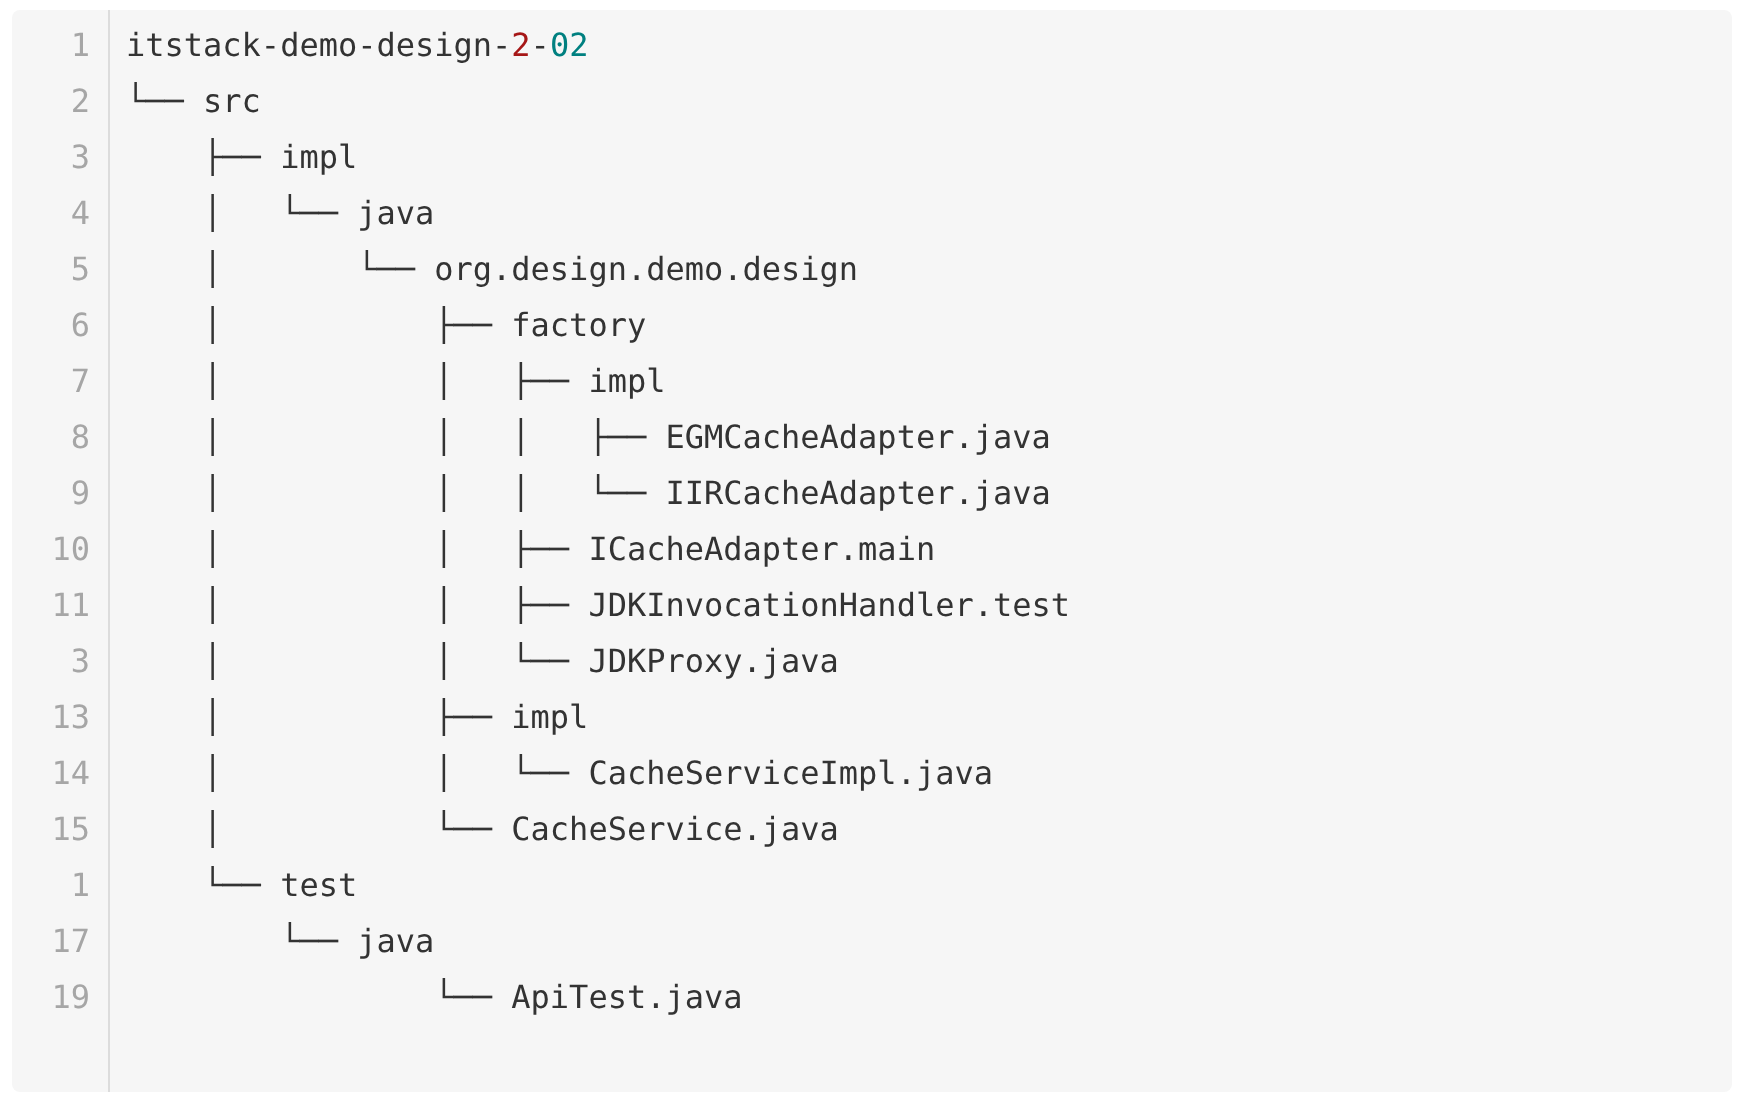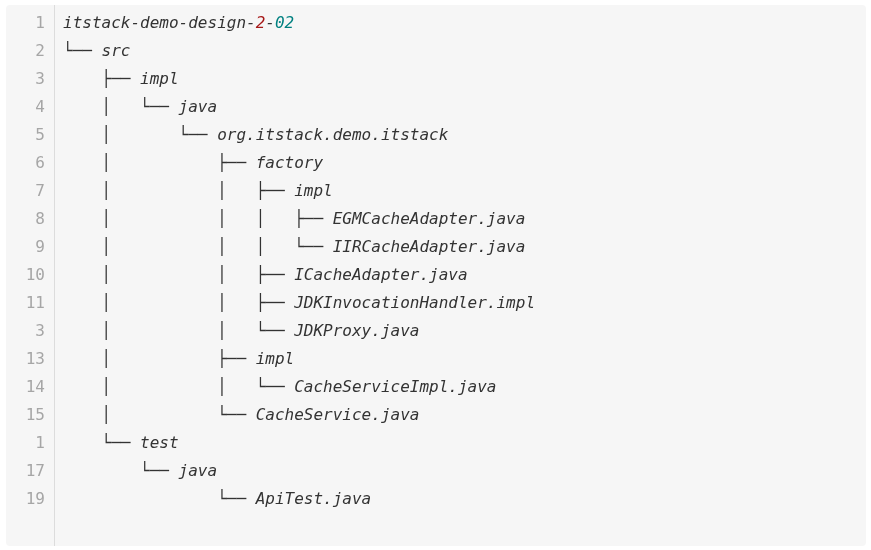--- a/index.html
+++ b/index.html
@@ -41,21 +41,20 @@
   .ln {
     flex: 0 0 39px;
     text-align: right;
     padding-right: 9px;
     color: #a6a6a6;
     user-select: none;
   }
   .code {
     white-space: pre;
     padding-left: 9px;
-    font-style: italic;
   }
   .tok-red  { color: #a61717; }
   .tok-teal { color: #008080; }
 </style>
 </head>
 <body>
 
 <div class="code-block">
   <div class="gutter-divider"></div>
 
@@ -71,45 +70,45 @@
   <div class="line">
     <span class="ln">3</span>
     <span class="code">    ├── impl</span>
   </div>
   <div class="line">
     <span class="ln">4</span>
     <span class="code">    │   └── java</span>
   </div>
   <div class="line">
     <span class="ln">5</span>
-    <span class="code">    │       └── org.itstack.demo.itstack</span>
+    <span class="code">    │       └── org.design.demo.design</span>
   </div>
   <div class="line">
     <span class="ln">6</span>
     <span class="code">    │           ├── factory</span>
   </div>
   <div class="line">
     <span class="ln">7</span>
     <span class="code">    │           │   ├── impl</span>
   </div>
   <div class="line">
     <span class="ln">8</span>
     <span class="code">    │           │   │   ├── EGMCacheAdapter.java</span>
   </div>
   <div class="line">
     <span class="ln">9</span>
     <span class="code">    │           │   │   └── IIRCacheAdapter.java</span>
   </div>
   <div class="line">
     <span class="ln">10</span>
-    <span class="code">    │           │   ├── ICacheAdapter.java</span>
+    <span class="code">    │           │   ├── ICacheAdapter.main</span>
   </div>
   <div class="line">
     <span class="ln">11</span>
-    <span class="code">    │           │   ├── JDKInvocationHandler.impl</span>
+    <span class="code">    │           │   ├── JDKInvocationHandler.test</span>
   </div>
   <div class="line">
     <span class="ln">3</span>
     <span class="code">    │           │   └── JDKProxy.java</span>
   </div>
   <div class="line">
     <span class="ln">13</span>
     <span class="code">    │           ├── impl</span>
   </div>
   <div class="line">

